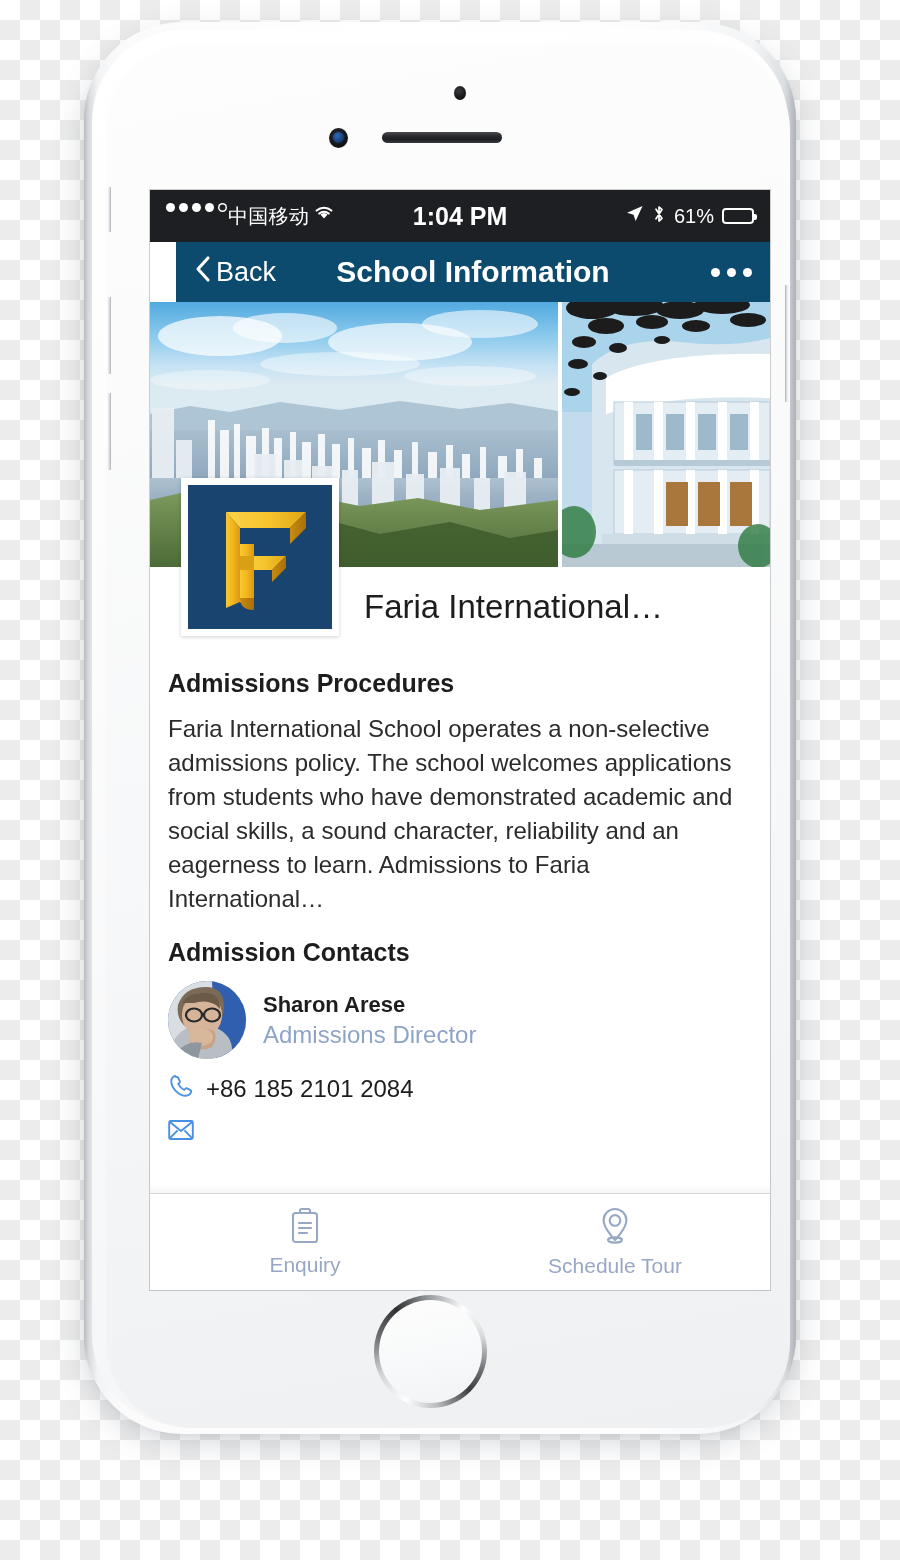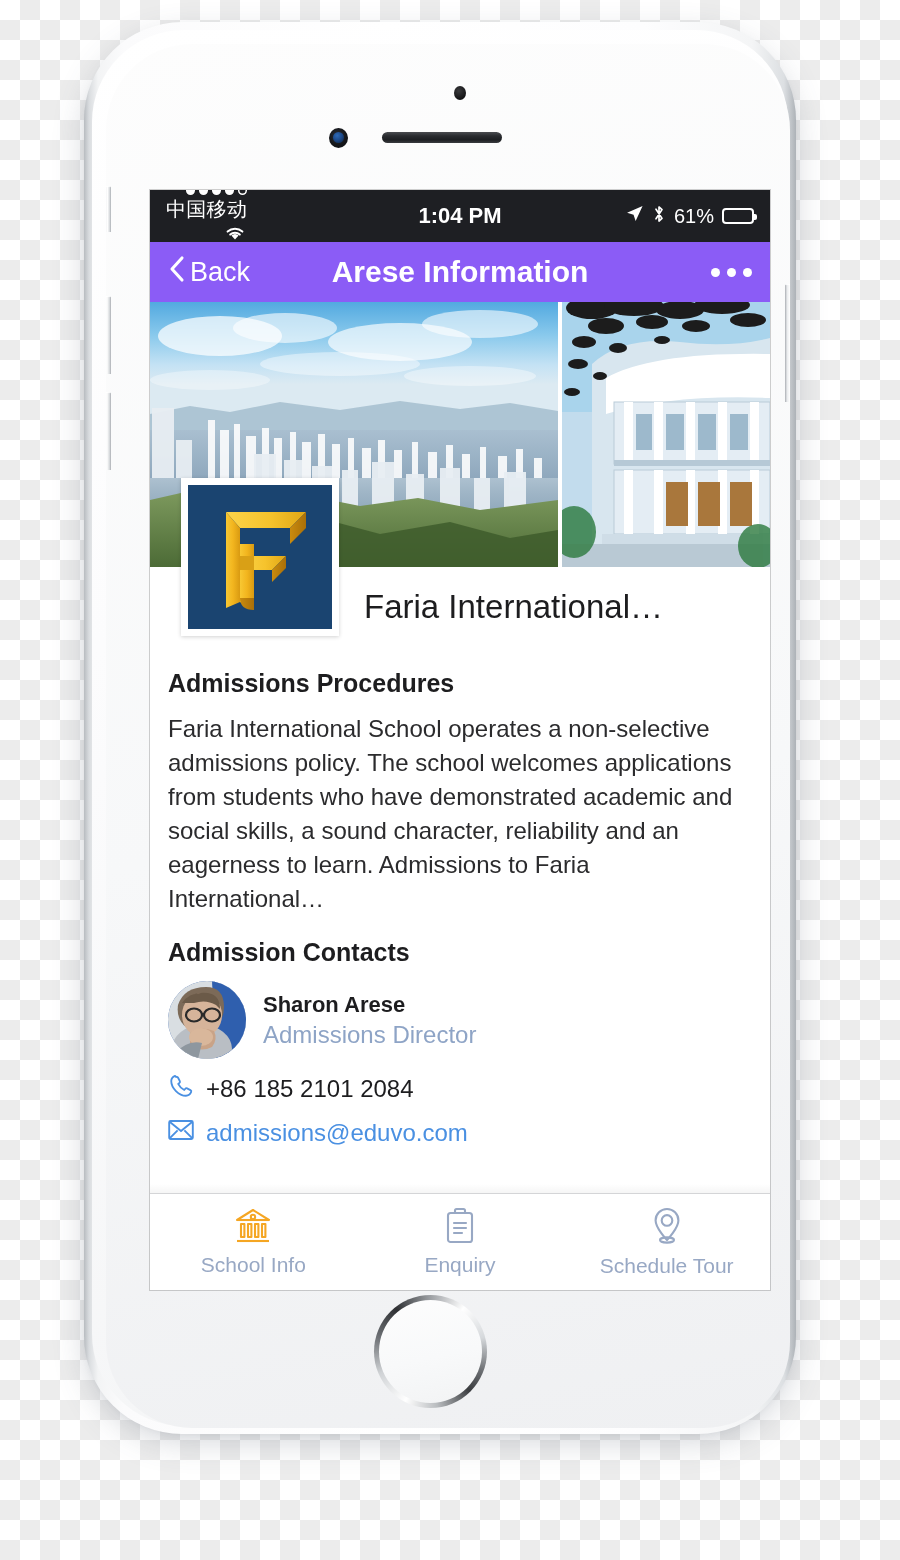--- a/index.html
+++ b/index.html
@@ -149,34 +149,34 @@
     height: 52px;
     background: #1e1f23;
     color: #ffffff;
     display: flex;
     align-items: center;
     padding: 0 16px;
     box-sizing: border-box;
     font-size: 20px;
     position: relative;
   }
-  #status-left { display: flex; align-items: flex-end; gap: 1px; flex-direction: column; }
+  #status-left { display: flex; align-items: flex-start; gap: 1px; }
   .sig-dots { display: flex; align-items: center; gap: 4px; }
   .sig-dot {
     width: 9px; height: 9px; border-radius: 50%;
     background: #ffffff;
   }
   .sig-dot.empty { background: transparent; box-shadow: inset 0 0 0 1.5px #ffffff; }
   #carrier-name { font-size: 20px; letter-spacing: 0.3px; }
   #wifi-icon { display: inline-block; margin-left: 2px; }
   #status-time {
     position: absolute;
     left: 0; right: 0;
     text-align: center;
-    font-size: 22px;
+    font-size: 25px;
     font-weight: bold;
     pointer-events: none;
   }
   #status-right {
     margin-left: auto;
     display: flex;
     align-items: center;
     gap: 8px;
     justify-content: center;
   }
@@ -195,26 +195,27 @@
     right: -5px; top: 4px;
     width: 3px; height: 6px;
     background: #ffffff;
     border-radius: 0 2px 2px 0;
   }
   #battery-fill { height: 100%; background: #ffffff; border-radius: 1px; }
 
   
   #nav-bar {
     height: 60px;
-    background: #8b5cf6;
+    background: #0c4a6e;
     display: flex;
     align-items: center;
     padding: 0 18px;
     box-sizing: border-box;
     position: relative;
+    margin-left: 26px;
   }
   #back-button {
     display: flex;
     align-items: center;
     gap: 5px;
     color: #ffffff;
     font-size: 27px;
     z-index: 2;
   }
   #nav-title {
@@ -444,21 +445,21 @@
 
           <div id="nav-bar">
             <div id="back-button">
               <span>
                 <svg width="17" height="28" viewBox="0 0 17 28">
                   <path d="M14 3 L4 14 L14 25" stroke="#ffffff" stroke-width="3.1" fill="none" stroke-linecap="round" stroke-linejoin="round"></path>
                 </svg>
               </span>
               <span>Back</span>
             </div>
-            <div id="nav-title">Arese Information</div>
+            <div id="nav-title">School Information</div>
             <div id="more-button">
               <span></span>
                 <span></span>
                 <span></span>
             </div>
           </div>
 
           <div id="hero">
             <div id="hero-photo-skyline">
               <svg width="408" height="265" viewBox="0 0 408 265" preserveAspectRatio="none">
@@ -670,47 +671,29 @@
             </div>
 
             <div class="contact-line">
               <span>
                 <svg width="26" height="22" viewBox="0 0 26 22">
                   <rect x="1.2" y="2" width="23.6" height="18" rx="1.4" fill="none" stroke="#4a90e2" stroke-width="1.9"></rect>
                   <path d="M1.6 2.8 L13 12 L24.4 2.8" fill="none" stroke="#4a90e2" stroke-width="1.9"></path>
                   <path d="M1.6 19.4 L9.6 11.4 M24.4 19.4 L16.4 11.4" fill="none" stroke="#4a90e2" stroke-width="1.9"></path>
                 </svg>
               </span>
-              <span id="contact-email-text">admissions@eduvo.com</span>
             </div>
 
             <div id="content-spacer"></div>
           </div>
 
           <div id="tab-divider"></div>
 
           <div id="tab-bar">
 
-            <div class="tab-item active">
-              <span>
-                <svg width="40" height="38" viewBox="0 0 40 38">
-                  <g fill="none" stroke="#f5a623" stroke-width="2.1" stroke-linejoin="round">
-                    <path d="M20 3 L36 13 L4 13 Z"></path>
-                    <circle cx="20" cy="10" r="2.2"></circle>
-                    <line x1="4" y1="13" x2="36" y2="13"></line>
-                    <rect x="8" y="17" width="3.4" height="13"></rect>
-                    <rect x="15" y="17" width="3.4" height="13"></rect>
-                    <rect x="22" y="17" width="3.4" height="13"></rect>
-                    <rect x="29" y="17" width="3.4" height="13"></rect>
-                    <line x1="4" y1="34" x2="36" y2="34"></line>
-                  </g>
-                </svg>
-              </span>
-              <span class="tab-label">School Info</span>
-            </div>
 
             <div class="tab-item">
               <span>
                 <svg width="34" height="38" viewBox="0 0 34 38">
                   <g fill="none" stroke="#98a8c4" stroke-width="2.1" stroke-linejoin="round" stroke-linecap="round">
                     <rect x="5" y="6" width="24" height="29" rx="2.6"></rect>
                     <path d="M12 6 L12 3.6 a1.6 1.6 0 0 1 1.6-1.6 h6.8 a1.6 1.6 0 0 1 1.6 1.6 L22 6 Z"></path>
                     <line x1="11" y1="16" x2="23" y2="16"></line>
                     <line x1="11" y1="21" x2="23" y2="21"></line>
                     <line x1="11" y1="26" x2="19" y2="26"></line>

